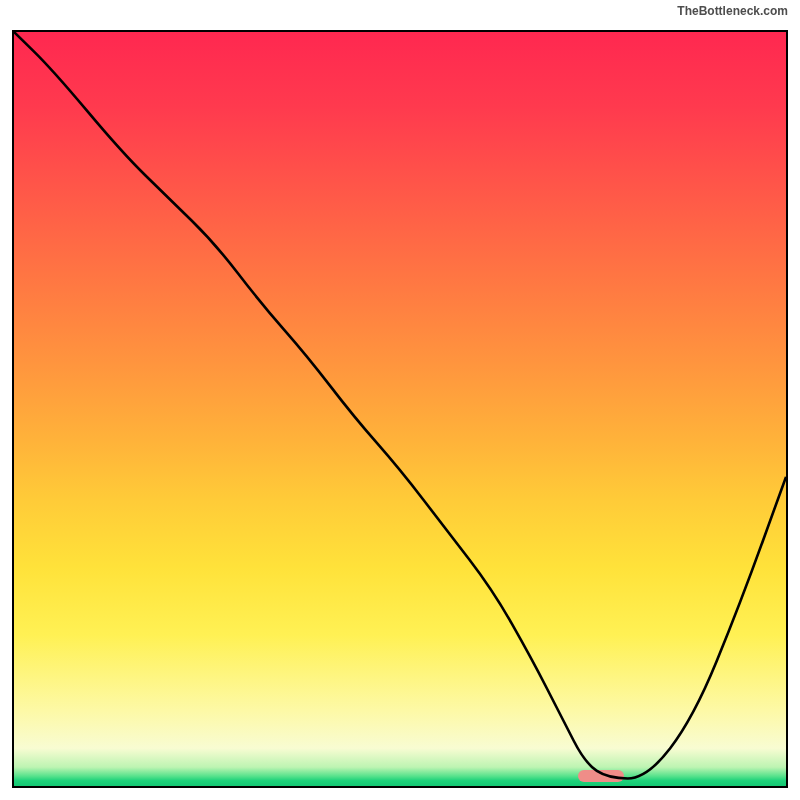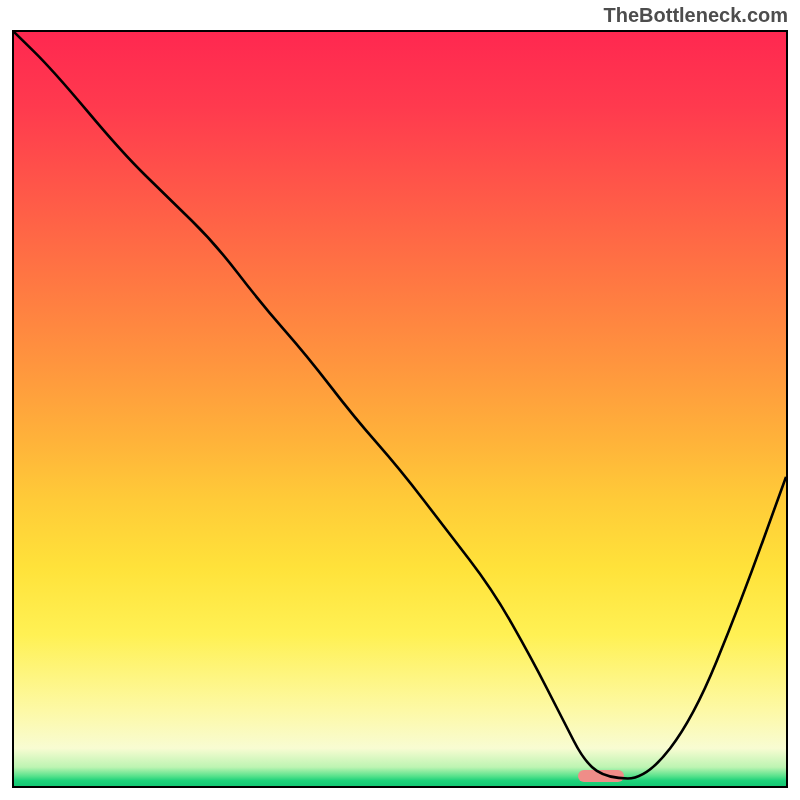--- a/index.html
+++ b/index.html
@@ -48,21 +48,21 @@
   svg.curve {
     position: absolute;
     left: 0;
     top: 0;
   }
   .url {
     position: absolute;
     top: 4px;
     right: 12px;
     font-family: Arial, Helvetica, sans-serif;
-    font-size: 20px;
+    font-size: 12px;
     font-weight: 600;
     color: #4d4d4d;
   }
   .marker {
     position: absolute;
     height: 12px;
     border-radius: 6px;
     background: #ef8d88;
   }
 </style>

